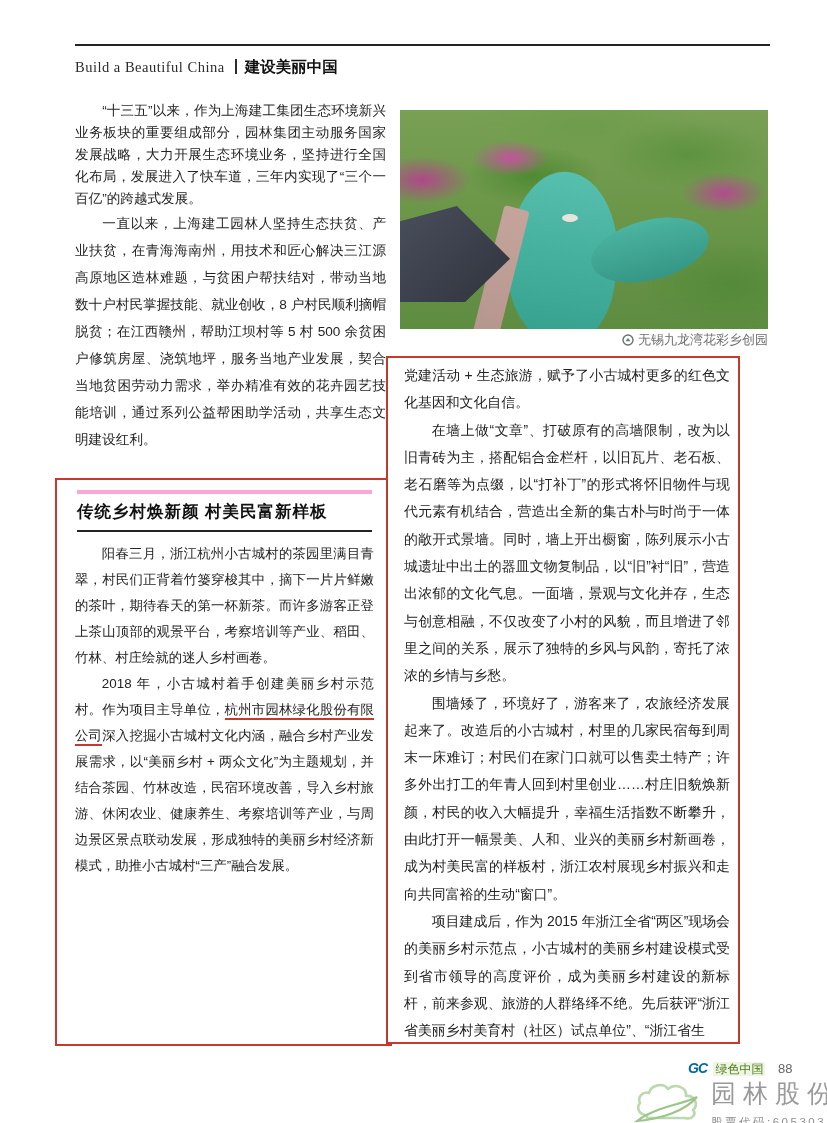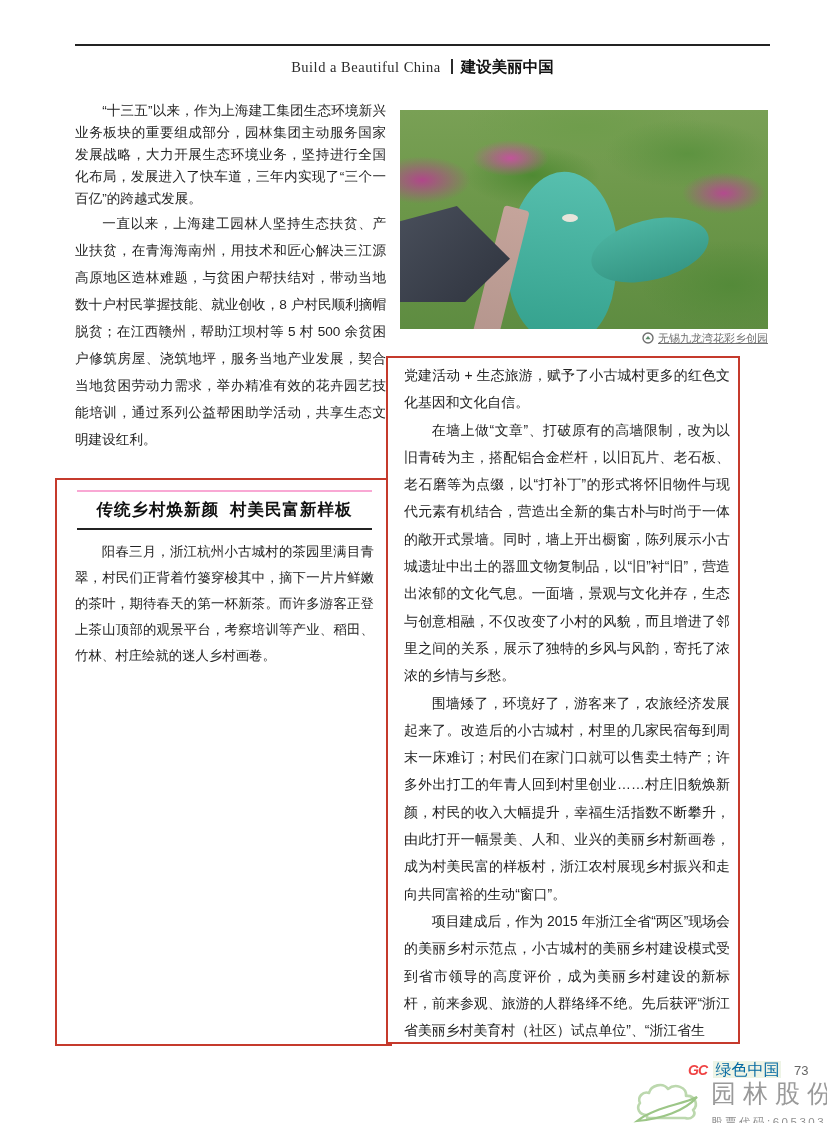--- a/index.html
+++ b/index.html
@@ -4,21 +4,21 @@
 <style>
   html,body{margin:0;padding:0;background:#e8e8e8;}
   .page{
     position:relative;width:827px;height:1123px;margin:0 auto;
     background:#ffffff;overflow:hidden;
     font-family:"Liberation Sans","DejaVu Sans",sans-serif;
     color:#232323;
   }
   
   .top-rule{position:absolute;left:75px;top:44px;width:695px;border-top:2px solid #232323;}
-  .header-line{position:absolute;top:57px;left:75px;width:695px;text-align:center;white-space:nowrap;}
+  .header-line{position:absolute;top:57px;left:75px;width:695px;text-align:left;white-space:nowrap;}
   .header-en{font-family:"Liberation Serif","DejaVu Serif",serif;font-size:14.5px;color:#2b2b2b;letter-spacing:.5px;}
   .header-divider{display:inline-block;width:2px;height:15px;background:#2b2b2b;margin:0 8px -2px 10px;}
   .header-zh{font-size:15.5px;font-weight:bold;color:#111;}
   
   .col-left{position:absolute;left:75px;top:100px;width:311px;height:376px;overflow:hidden;}
   .para{font-size:13.6px;line-height:27px;text-align:justify;text-indent:2em;margin:0;}
   .para.first{line-height:22px;}
   
   .photo{
     position:absolute;left:400px;top:110px;width:368px;height:219px;overflow:hidden;
@@ -49,39 +49,39 @@
     background:linear-gradient(180deg,#c5a49b 0%,#b3948c 100%);
     transform:rotate(14deg);border-radius:4px;
   }
   .roof{
     position:absolute;left:-8px;top:96px;width:118px;height:96px;
     background:linear-gradient(135deg,#4a505c 0%,#343944 80%);
     clip-path:polygon(0 18%,55% 0,100% 55%,62% 100%,0 100%);
   }
   .boat{position:absolute;left:162px;top:104px;width:16px;height:8px;background:#e8e4da;border-radius:50%;}
   
-  .caption-row{position:absolute;left:400px;top:331px;width:368px;text-align:right;font-size:11px;color:#6f6f6f;text-decoration:underline;}
+  .caption-row{position:absolute;left:400px;top:331px;width:368px;text-align:right;font-size:13px;color:#6f6f6f;}
   .caption-row svg{vertical-align:-2px;margin-right:4px;}
   
   .red-box{position:absolute;border:2px solid #c53a2c;box-sizing:border-box;overflow:hidden;background:#fff;}
   .box-left{left:55px;top:478px;width:337px;height:568px;padding:6px 16px 0 18px;}
   .box-right{left:386px;top:356px;width:354px;height:688px;padding:4px 8px 0 16px;}
   .section-heading{
-    border-top:2px solid #f9a8d4;border-bottom:2px solid #232323;
-    text-align:center;font-weight:bold;font-size:16.5px;letter-spacing:1px;
-    padding:7px 0;margin:4px 2px 9px 2px;color:#111;font-family:Liberation Mono, monospace;
+    border-top:4px solid #f9a8d4;border-bottom:2px solid #232323;
+    font-weight:bold;font-size:16.5px;letter-spacing:1px;
+    padding:7px 0;margin:4px 2px 9px 2px;color:#111;
   }
   .bpara{font-size:13.4px;line-height:26px;text-align:justify;text-indent:2em;margin:0;}
   .bpara-r{font-size:13.9px;line-height:27.3px;text-align:justify;text-indent:2em;margin:0;}
   .bpara-r.noindent{text-indent:0;}
   .red-underline{border-bottom:2px solid #c53a2c;padding-bottom:1px;}
   
   .footer-gc{position:absolute;left:688px;top:1060px;white-space:nowrap;font-size:12.5px;}
-  .gc-mark{font-weight:bold;font-size:14px;color:#ef4444;letter-spacing:-1px;font-style:italic;}
-  .gc-name{color:#0369a1;background:#eef4e6;font-size:16px;padding:0 2px;margin-left:3px;}
+  .gc-mark{font-weight:bold;font-size:14px;color:#0369a1;letter-spacing:-1px;font-style:italic;}
+  .gc-name{color:#4d7c0f;background:#eef4e6;font-size:12px;padding:0 2px;margin-left:3px;}
   .gc-page{color:#666;margin-left:9px;font-size:13px;}
   .footer-logo{position:absolute;left:633px;top:1075px;width:190px;}
   .logo-cloud{position:absolute;left:0;top:2px;}
   .logo-texts{position:absolute;left:78px;top:2px;width:150px;}
   .logo-company{font-size:25px;color:#9a9a9a;letter-spacing:7px;white-space:nowrap;}
   .logo-stock{font-size:11.5px;color:#8f8f8f;letter-spacing:2.5px;margin-top:5px;white-space:nowrap;}
 </style>
 </head>
 <body>
 
@@ -108,33 +108,34 @@
   <div class="caption-row">
     <svg width="12" height="12" viewBox="0 0 12 12">
       <circle cx="6" cy="6" r="5" fill="none" stroke="#6f6f6f" stroke-width="1.4"></circle>
       <path d="M3.4 7.2 L6 4 L8.6 7.2 Z" fill="#5a8a6a"></path>
     </svg><span>无锡九龙湾花彩乡创园</span>
   </div>
 
   <div class="red-box box-left">
     <div class="section-heading">传统乡村焕新颜  村美民富新样板</div>
     <p class="bpara">阳春三月，浙江杭州小古城村的茶园里满目青翠，村民们正背着竹篓穿梭其中，摘下一片片鲜嫩的茶叶，期待春天的第一杯新茶。而许多游客正登上茶山顶部的观景平台，考察培训等产业、稻田、竹林、村庄绘就的迷人乡村画卷。</p>
+    <p class="bpara"><span>2018 年，小古城村着手创建美丽乡村示范村。作为项目主导单位，</span><span class="red-underline">杭州市园林绿化股份有限公司</span><span>深入挖掘小古城村文化内涵，融合乡村产业发展需求，以“美丽乡村 + 两众文化”为主题规划，并结合茶园、竹林改造，民宿环境改善，导入乡村旅游、休闲农业、健康养生、考察培训等产业，与周边景区景点联动发展，形成独特的美丽乡村经济新模式，助推小古城村“三产”融合发展。</span></p>
   </div>
 
   <div class="red-box box-right">
     <p class="bpara-r noindent">党建活动 + 生态旅游，赋予了小古城村更多的红色文化基因和文化自信。</p>
     <p class="bpara-r">在墙上做“文章”、打破原有的高墙限制，改为以旧青砖为主，搭配铝合金栏杆，以旧瓦片、老石板、老石磨等为点缀，以“打补丁”的形式将怀旧物件与现代元素有机结合，营造出全新的集古朴与时尚于一体的敞开式景墙。同时，墙上开出橱窗，陈列展示小古城遗址中出土的器皿文物复制品，以“旧”衬“旧”，营造出浓郁的文化气息。一面墙，景观与文化并存，生态与创意相融，不仅改变了小村的风貌，而且增进了邻里之间的关系，展示了独特的乡风与风韵，寄托了浓浓的乡情与乡愁。</p>
     <p class="bpara-r">围墙矮了，环境好了，游客来了，农旅经济发展起来了。改造后的小古城村，村里的几家民宿每到周末一床难订；村民们在家门口就可以售卖土特产；许多外出打工的年青人回到村里创业……村庄旧貌焕新颜，村民的收入大幅提升，幸福生活指数不断攀升，由此打开一幅景美、人和、业兴的美丽乡村新画卷，成为村美民富的样板村，浙江农村展现乡村振兴和走向共同富裕的生动“窗口”。</p>
     <p class="bpara-r">项目建成后，作为 2015 年浙江全省“两区”现场会的美丽乡村示范点，小古城村的美丽乡村建设模式受到省市领导的高度评价，成为美丽乡村建设的新标杆，前来参观、旅游的人群络绎不绝。先后获评“浙江省美丽乡村美育村（社区）试点单位”、“浙江省生</p>
   </div>
 
   <div class="footer-gc">
     <span class="gc-mark">GC</span>
     <span class="gc-name">绿色中国</span>
-    <span class="gc-page">73</span>
+    <span class="gc-page">88</span>
   </div>
 
   <div class="footer-logo">
     <svg class="logo-cloud" width="74" height="48" viewBox="0 0 74 48">
       <path d="M14 38 C6 38 3 31 7 26 C4 20 10 14 16 16 C18 8 30 5 35 12 C42 6 54 10 53 19 C62 18 66 28 60 33 C64 38 58 43 52 41 L14 41 Z" fill="none" stroke="#bcd8ae" stroke-width="2.6" stroke-linejoin="round"></path>
       <path d="M4 44 C22 30 48 28 64 20 C52 34 28 42 4 44 Z" fill="none" stroke="#9cc687" stroke-width="2.2"></path>
     </svg>
     <div class="logo-texts">
       <div class="logo-company">园林股份</div>
       <div class="logo-stock">股票代码:605303</div>

